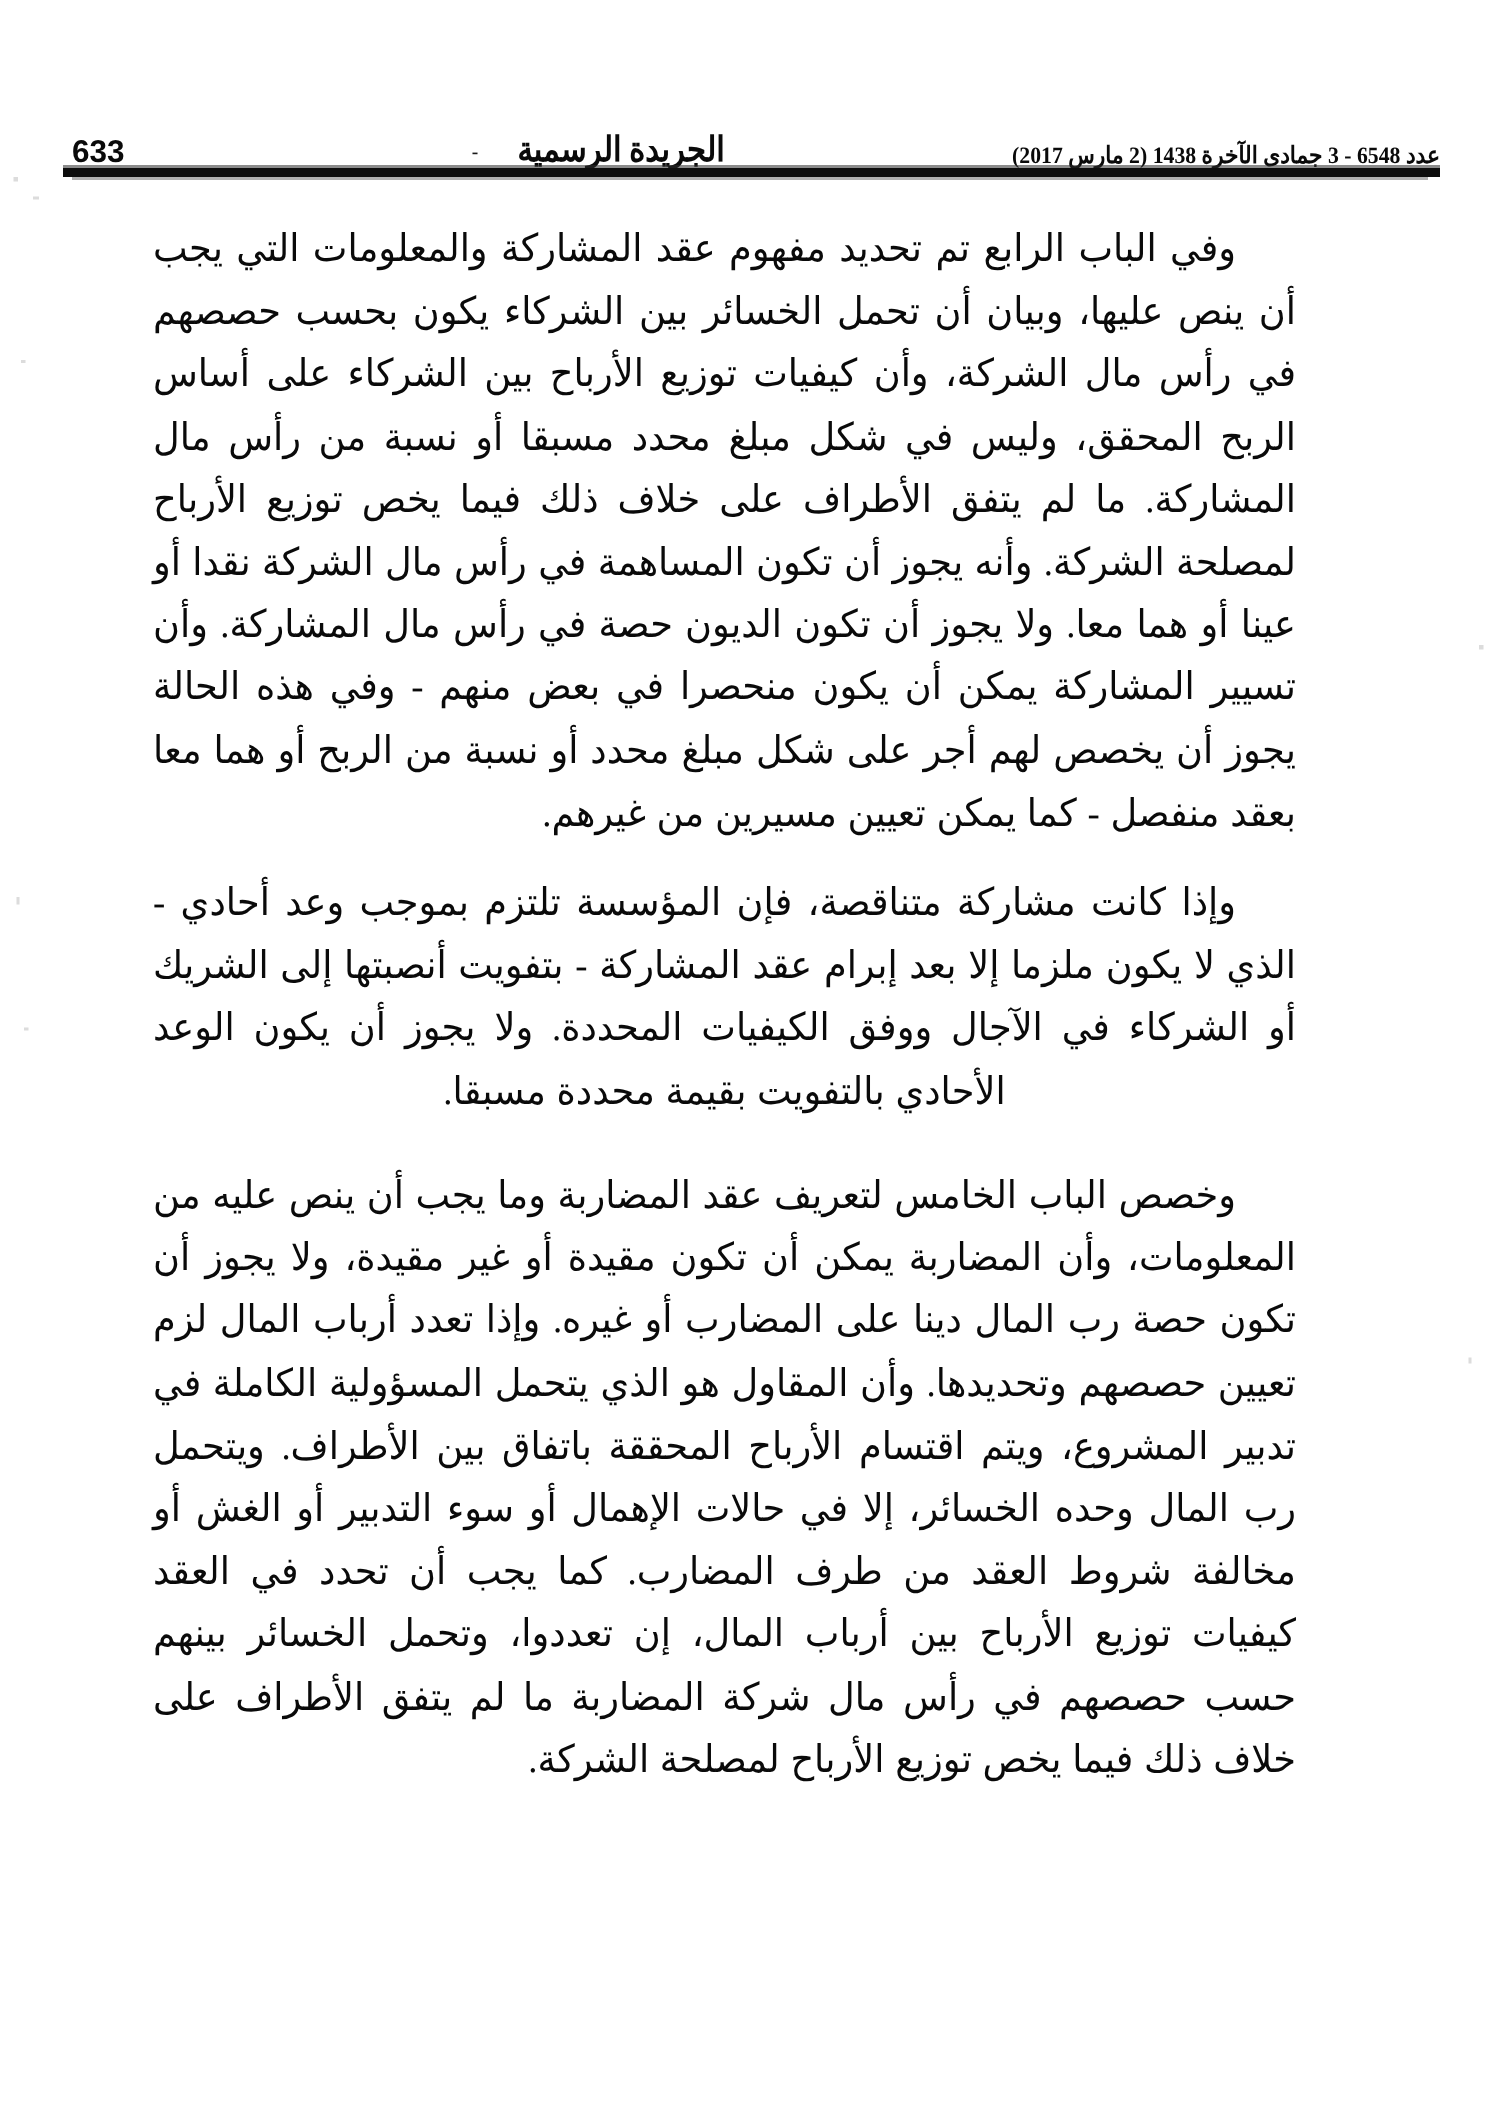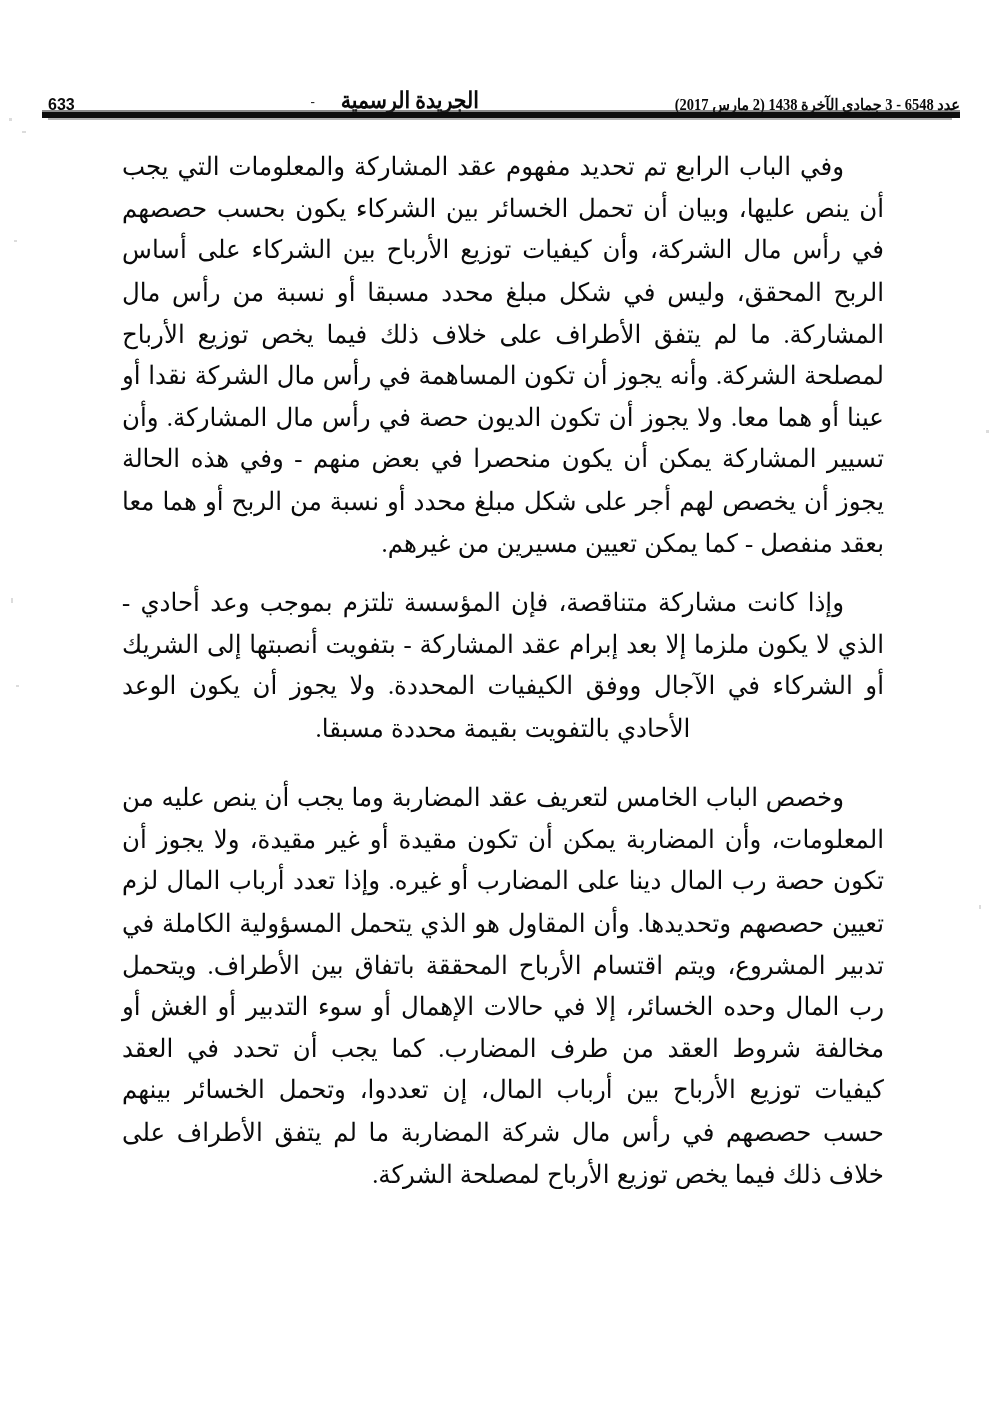--- a/index.html
+++ b/index.html
@@ -64,21 +64,21 @@
   }
 
   .header-dash {
     font-size: 13px;
     font-weight: 700;
     color: #1a1a1a;
     transform: translateY(-3px);
   }
 
   .header-folio {
-    font-size: 16px;
+    font-size: 21px;
     font-weight: 700;
     font-family: "Liberation Sans", sans-serif;
     direction: ltr;
     white-space: nowrap;
   }
 
   
   .header-rule {
     position: absolute;
     top: 112px;
@@ -105,21 +105,21 @@
     width: calc(100% - 14px);
     height: 2px;
     background: #3a3a3a;
     opacity: .4;
   }
 
   
   .body-col {
     position: absolute;
     top: 146px;
-    right: 116px;
+    right: 136px;
     width: 762px;
     direction: rtl;
     text-align: justify;
     text-align-last: auto;
   }
 
   .para {
     margin: 0 0 34px 0;
     font-size: 24.5px;
     line-height: 40.2px;

